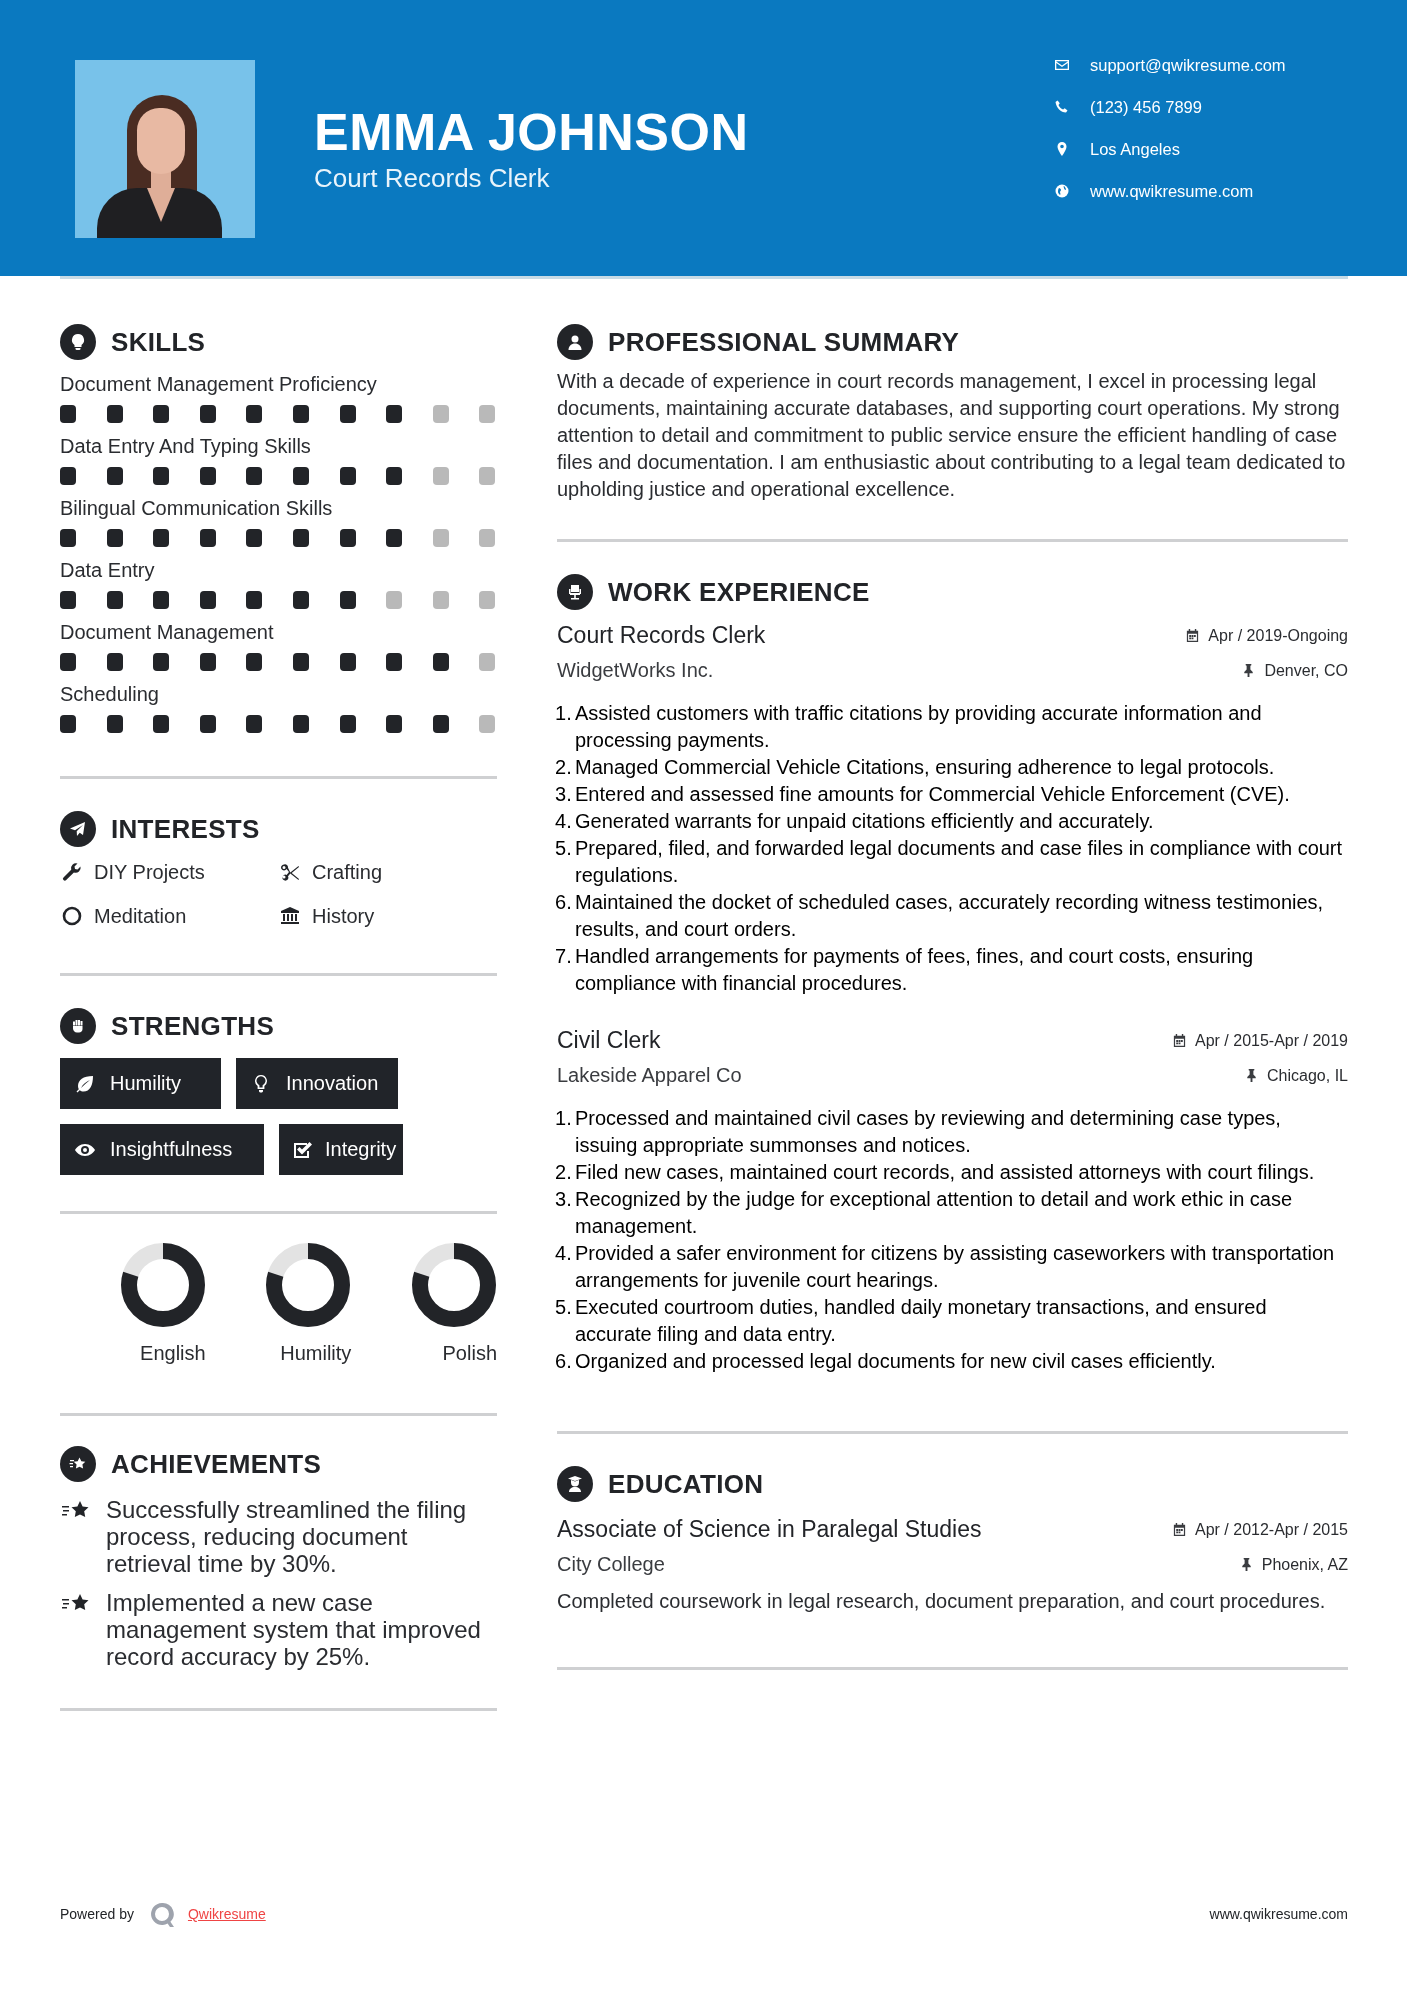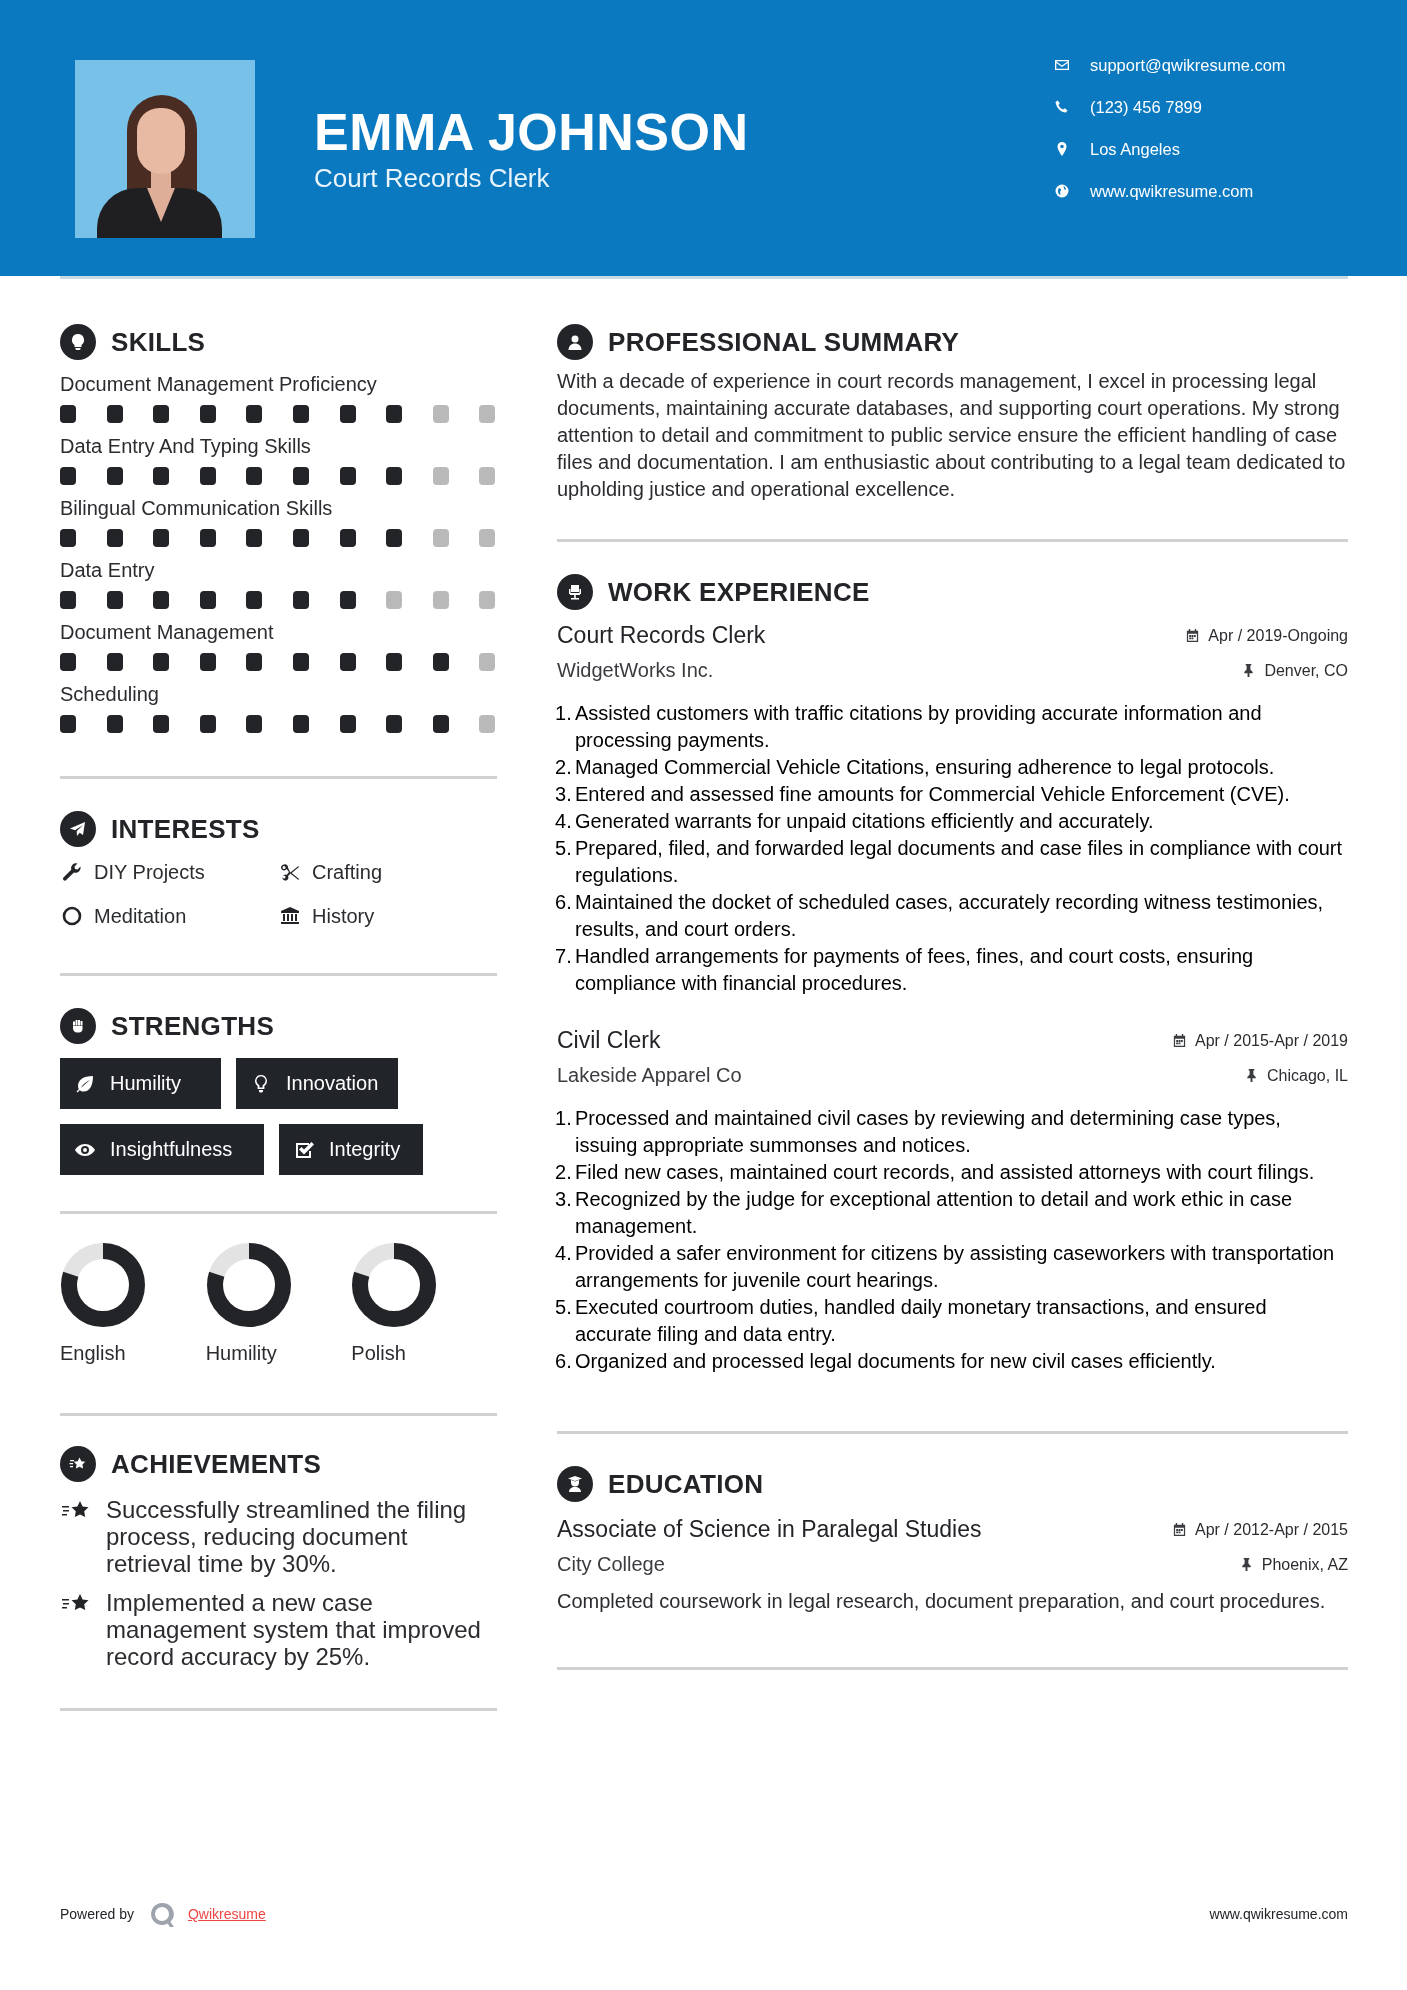--- a/index.html
+++ b/index.html
@@ -44,21 +44,21 @@
   .interest { display: flex; align-items: center; font-size: 20px; color: #2a2c30; height: 30px; }
   .interest .ic { width: 24px; height: 24px; margin-right: 10px; display: flex; align-items: center; justify-content: center; }
   .interest svg { width: 22px; height: 22px; fill: #222428; }
 
   .tags { display: flex; flex-wrap: wrap; gap: 15px 15px; margin-top: 12px; }
   .tag { display: flex; align-items: center; background: #212429; color: #ffffff; font-size: 20px; height: 51px; padding: 0 12px 0 12px; }
   .tag .ic { width: 26px; height: 26px; margin-right: 12px; display: flex; align-items: center; justify-content: center; }
   .tag svg { width: 22px; height: 22px; fill: #ffffff; }
 
   .langs { display: flex; margin-top: 20px; }
-  .lang { width: 146px; display: flex; flex-direction: column; align-items: flex-start; }
+  .lang { width: 146px; display: flex; flex-direction: column; align-items: flex-end; }
   .lang svg { width: 86px; height: 86px; }
   .lang-name { font-size: 20px; color: #2a2c30; margin-top: 14px; }
 
   .ach { display: flex; margin-top: 12px; }
   .ach .ic { width: 36px; flex-shrink: 0; padding-top: 2px; }
   .ach svg { width: 32px; height: 28px; fill: #222428; }
   .ach-text { font-size: 24px; line-height: 27px; color: #2a2c30; margin-left: 10px; }
 
   .para { font-size: 20px; line-height: 27px; color: #2a2c30; margin-top: 6px; }
 
@@ -308,21 +308,21 @@
         <span>Innovation</span>
       </div>
       <div class="tag" style="width:204px">
         <span class="ic">
             <svg viewBox="0 0 22 22">
               <path d="M11 5C6 5 2.5 8.5 1 11c1.5 2.5 5 6 10 6s8.5-3.5 10-6c-1.5-2.5-5-6-10-6zm0 10a4 4 0 1 1 0-8 4 4 0 0 1 0 8zm0-6a2 2 0 1 0 0 4 2 2 0 0 0 0-4z"></path>
             </svg>
           </span>
         <span>Insightfulness</span>
       </div>
-      <div class="tag" style="width:144px">
+      <div class="tag" style="width:124px">
         <span class="ic">
             <svg viewBox="0 0 22 22">
               <path d="M3 4h13v2H5v11h11v-5h2v7H3V4zm15.5-1L21 5.5 11 15.5l-5-5L8.5 8l2.5 2.5z"></path>
             </svg>
           </span>
         <span>Integrity</span>
       </div>
     </div>
   </section>
   <div class="divider" style="margin-top:36px"></div>

